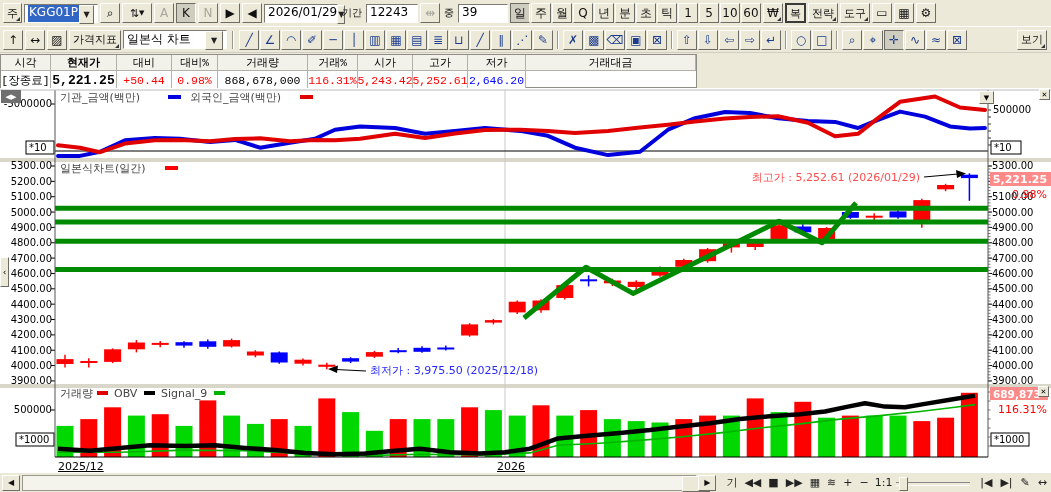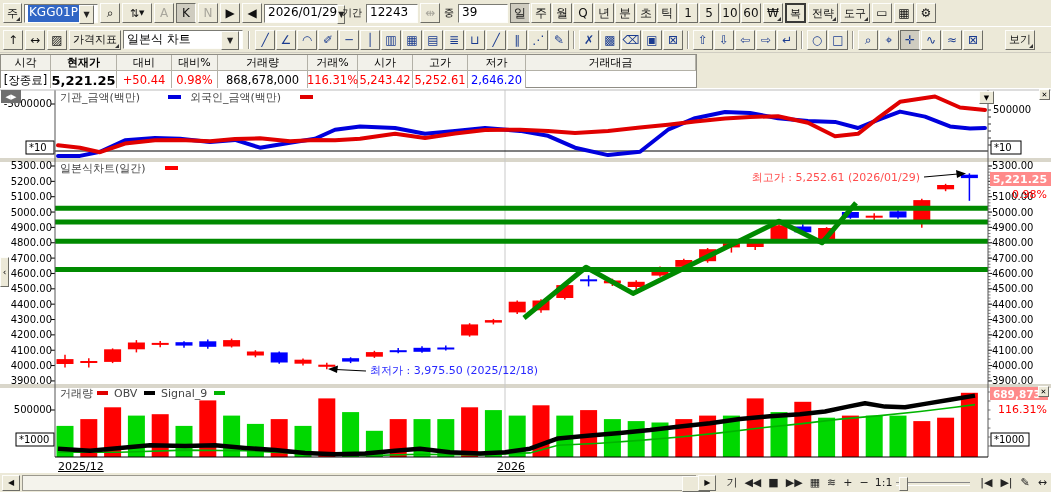--- a/index.html
+++ b/index.html
@@ -110,21 +110,21 @@
         <div class="btn ibtn">▦</div>
         <div class="btn ibtn">⚙</div>
       </div>
   </div>
 
   <div id="tb2" class="tbar">
     <div class="btn ibtn">↑</div>
     <div class="btn ibtn">↔</div>
     <div class="btn ibtn">▨</div>
     <div class="btn menu">가격지표</div>
-    <div class="field" style="width:120px">
+    <div class="field" style="width:104px">
       <span>일본식 차트</span>
       <span class="combo-arrow">▼</span>
     </div>
     <div class="sep"></div>
     <div id="tb2icons" style="display:flex;gap:1px;align-items:center">
         <div class="btn ibtn" style="color: rgb(26, 59, 143);">╱</div>
         <div class="btn ibtn" style="color: rgb(26, 59, 143);">∠</div>
         <div class="btn ibtn" style="color: rgb(26, 59, 143);">◠</div>
         <div class="btn ibtn" style="color: rgb(26, 59, 143);">✐</div>
         <div class="btn ibtn" style="color: rgb(26, 59, 143);">─</div>
@@ -155,24 +155,24 @@
         <div class="btn ibtn" style="color: rgb(26, 59, 143);">□</div>
         <div class="sep"></div>
         <div class="btn ibtn" style="color: rgb(26, 59, 143);">⌕</div>
         <div class="btn ibtn" style="color: rgb(26, 59, 143);">⌖</div>
         <div class="btn ibtn pressed" style="color: rgb(26, 59, 143);">✛</div>
         <div class="btn ibtn" style="color: rgb(26, 59, 143);">∿</div>
         <div class="btn ibtn" style="color: rgb(26, 59, 143);">≈</div>
         <div class="btn ibtn" style="color: rgb(26, 59, 143);">⊠</div>
       </div>
     <div class="spacer"></div>
-    <div class="btn menu" style="margin-right:16px">보기</div>
+    <div class="btn menu" style="margin-right:4px">보기</div>
   </div>
 
-  <div id="quote" style="grid-template-columns: 50px 66px 55px 46px 90px 50px 55px 55px 58px 170px;">
+  <div id="quote" style="grid-template-columns: 50px 66px 55px 46px 90px 50px 55px 55px 58px 170px; font-family: Liberation Mono, monospace;">
       <div class="qh">시각</div>
       <div class="qh b">현재가</div>
       <div class="qh">대비</div>
       <div class="qh">대비%</div>
       <div class="qh">거래량</div>
       <div class="qh">거래%</div>
       <div class="qh">시가</div>
       <div class="qh">고가</div>
       <div class="qh">저가</div>
       <div class="qh">거래대금</div>

